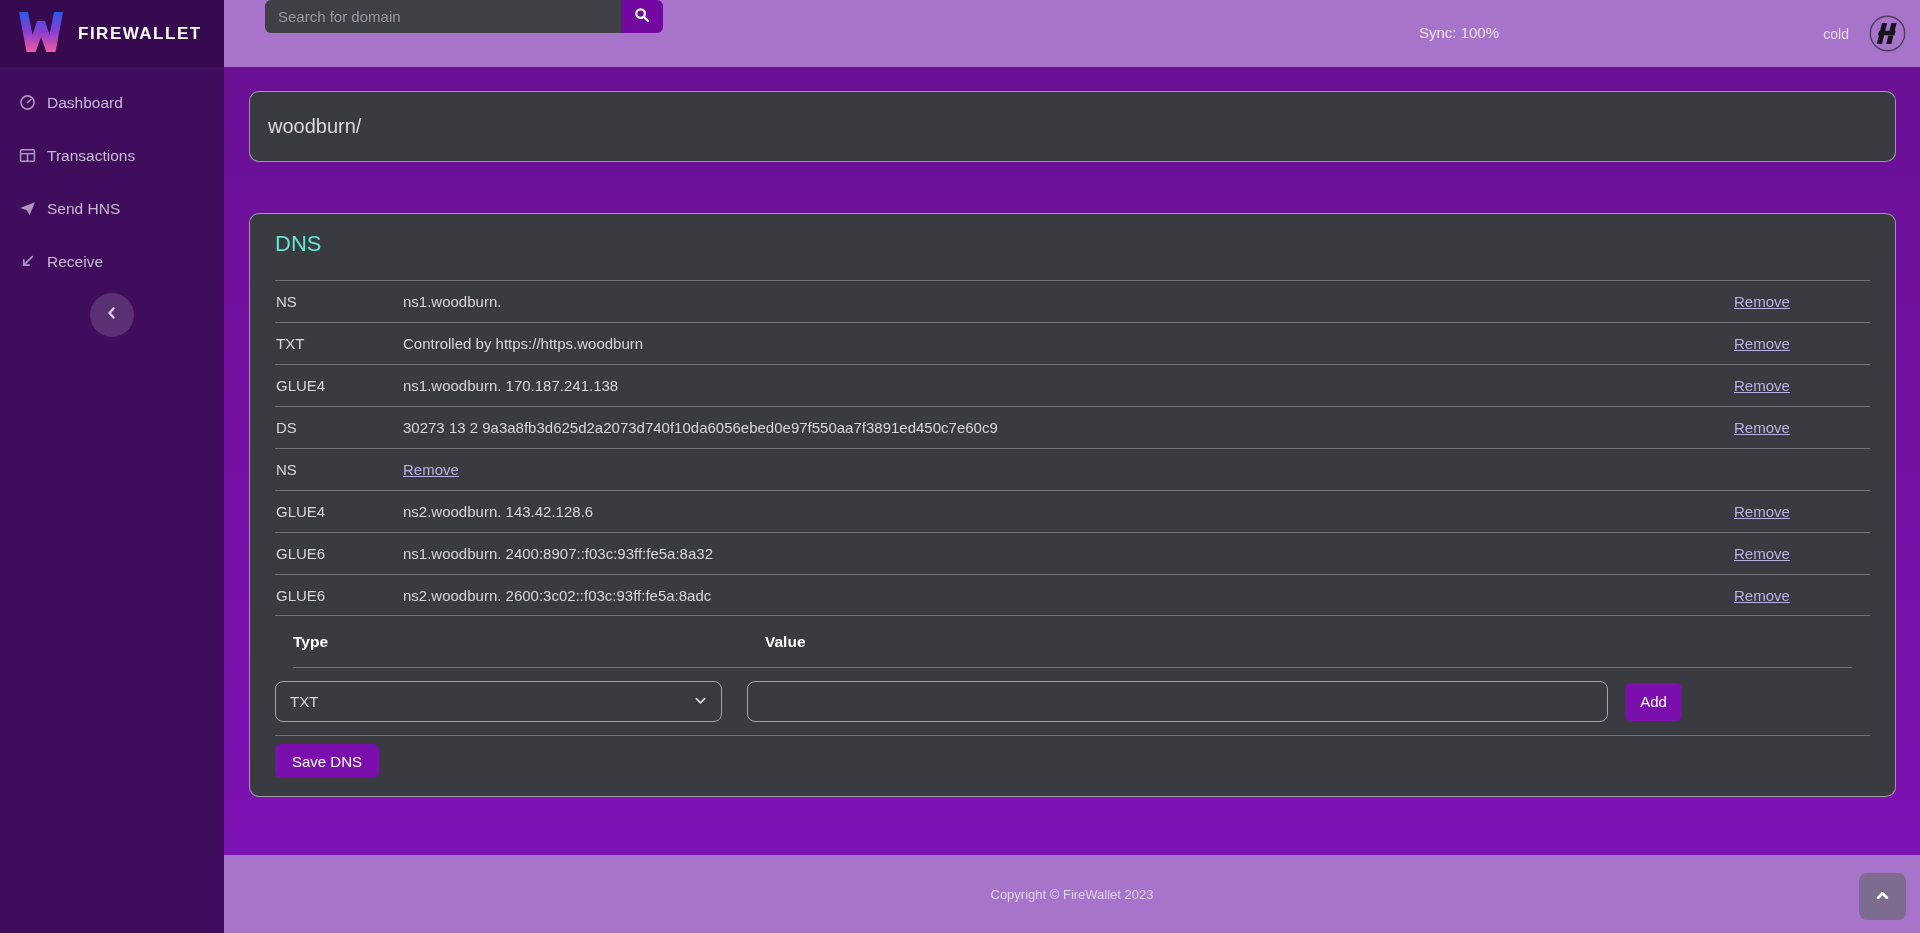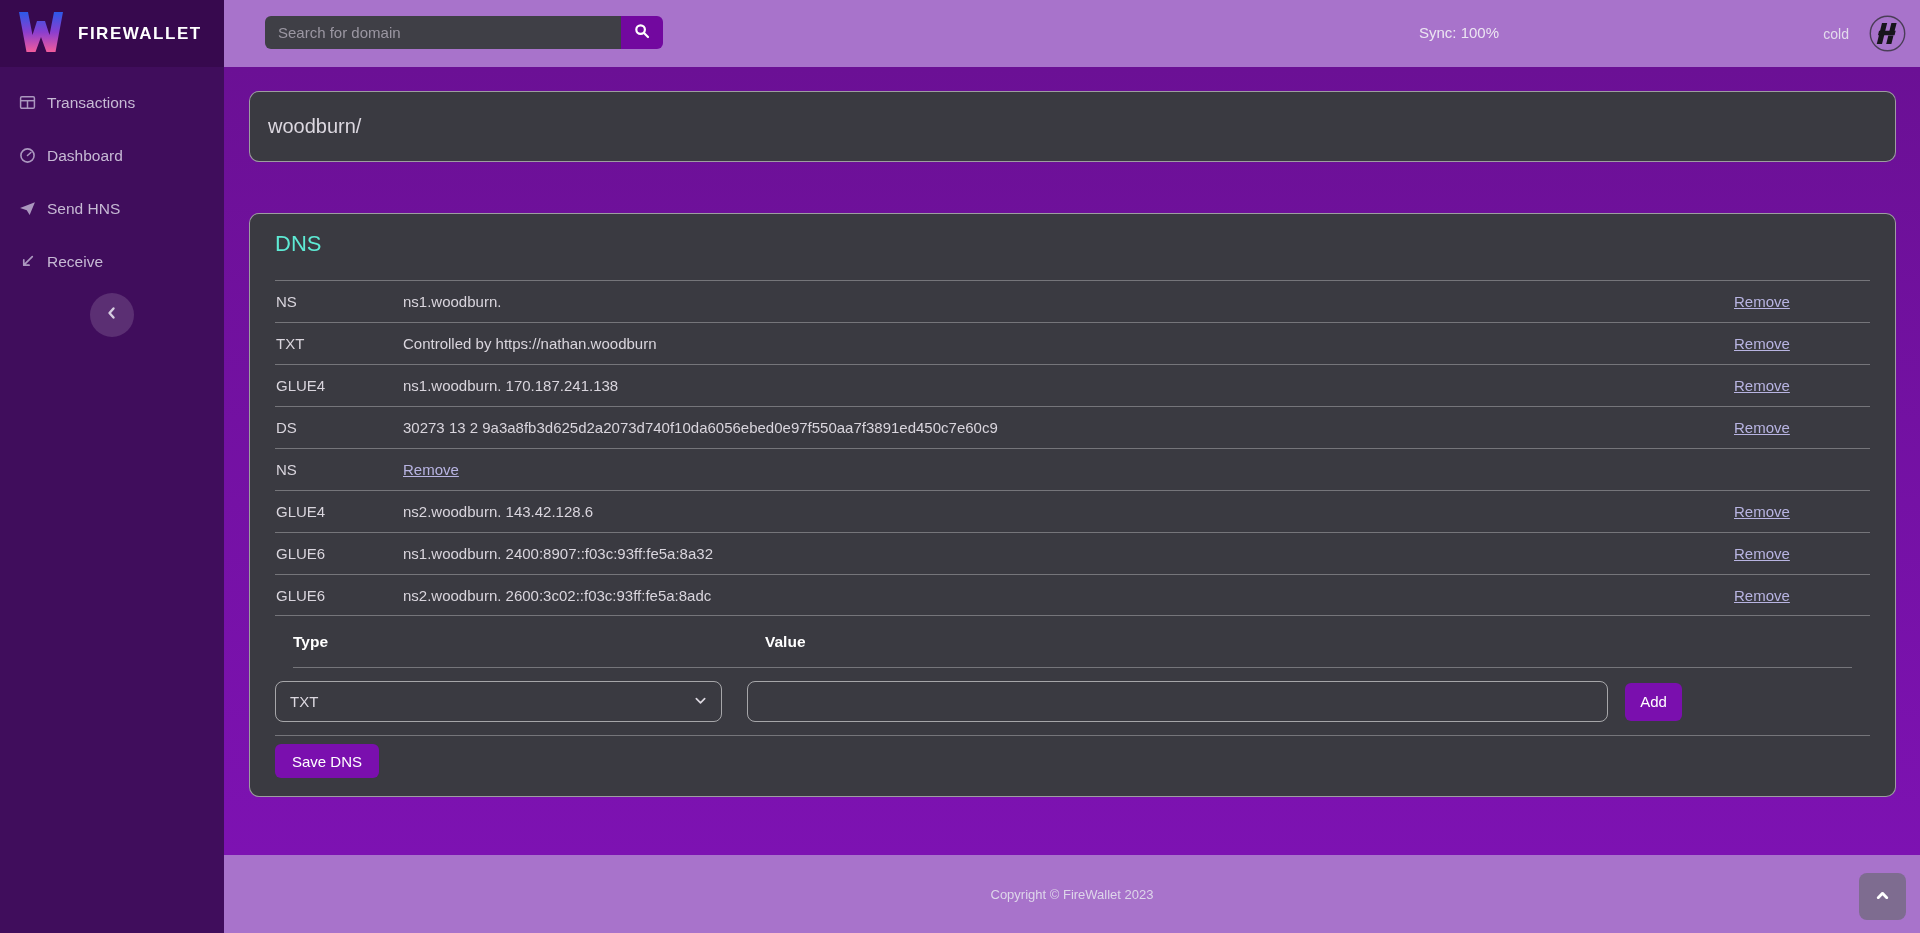--- a/index.html
+++ b/index.html
@@ -20,21 +20,21 @@
   .nav-item .ico { width:17px; height:17px; color:#a globally; color:#a globally; }
   .nav-item svg { display:block; color:#a globally; }
   .ico { width:17px; height:17px; color:#ab97bf; }
   .collapse-btn { position:absolute; left:90px; top:293px; width:44px; height:44px;
     border-radius:50%; background:rgba(255,255,255,0.14); display:flex;
     align-items:center; justify-content:center; cursor:pointer; color:#d6cde0; }
 
   
   .topbar { position:absolute; left:224px; top:0; width:1696px; height:67px;
     background:#a873cb; }
-  .searchwrap { position:absolute; left:41px; top:16px; display:flex; height:33px;justify-content:center; }
+  .searchwrap { position:absolute; left:41px; top:0; display:flex; height:33px;justify-content:center; }
   .search-input { width:356px; height:33px; background:#3f3f46; border:none;
     outline:none; color:#e2dee6; font-size:15px; padding:0 13px;
     border-radius:6px 0 0 6px; font-family:"Liberation Sans", sans-serif; }
   .search-input::placeholder { color:#9b97a2; }
   .search-btn { width:42px; height:33px; background:#72089f; border:none;
     border-radius:0 6px 6px 0; display:flex; align-items:center; justify-content:center;
     cursor:pointer; color:#fff; }
   .sync { position:absolute; left:1195px; top:24px; color:#ece6f2; font-size:15px; }
   .wallet { position:absolute; right:14px; top:0; height:67px; display:flex;
     align-items:center; gap:20px; }
@@ -136,39 +136,39 @@
             </linearGradient>
           </defs>
           <polygon fill="url(#wg)" points="1,1 10,1 14.5,24 19,10 27,10 31.5,24 36,1 45,1 37.5,41 28.5,41 23,26 17.5,41 8.5,41"></polygon>
         </svg>
       </span>
       <span class="brand-name">FIREWALLET</span>
     </div>
     <div class="nav">
       <div class="nav-item">
         <span class="ico">
+          <svg width="17" height="17" viewBox="0 0 16 16" fill="none" stroke="currentColor" stroke-width="1.5" stroke-linecap="round">
+            <circle cx="8" cy="8" r="6.2"></circle>
+              <line x1="8" y1="8" x2="11.2" y2="5.2"></line>
+          </svg>
+        </span>
+        <span>Dashboard</span>
+      </div>
+      <div class="nav-item">
+        <span class="ico">
           <svg width="17" height="17" viewBox="0 0 16 16" fill="none" stroke="currentColor" stroke-width="1.4">
             <rect x="1.5" y="2.5" width="13" height="11" rx="1.2"></rect>
             <line x1="1.5" y1="6.3" x2="14.5" y2="6.3"></line>
             <line x1="8" y1="6.3" x2="8" y2="13.5"></line>
           </svg>
         </span>
         <span>Transactions</span>
       </div>
       <div class="nav-item">
         <span class="ico">
-          <svg width="17" height="17" viewBox="0 0 16 16" fill="none" stroke="currentColor" stroke-width="1.5" stroke-linecap="round">
-            <circle cx="8" cy="8" r="6.2"></circle>
-              <line x1="8" y1="8" x2="11.2" y2="5.2"></line>
-          </svg>
-        </span>
-        <span>Dashboard</span>
-      </div>
-      <div class="nav-item">
-        <span class="ico">
           <svg width="17" height="17" viewBox="0 0 16 16" fill="currentColor">
             <path d="M1 7.6 L15 2 L10 14.2 L7.3 9.6 L1 7.6 Z M7.3 9.6 L11.5 4.5"></path>
           </svg>
         </span>
         <span>Send HNS</span>
       </div>
       <div class="nav-item">
         <span class="ico">
           <svg width="17" height="17" viewBox="0 0 16 16" fill="none" stroke="currentColor" stroke-width="1.6" stroke-linecap="round" stroke-linejoin="round">
             <path d="M12.5 3.5 L4.5 11.5 M4.5 6.5 L4.5 11.5 L9.5 11.5"></path>
@@ -196,21 +196,21 @@
       <div class="dns-title">DNS</div>
 
       <div class="dns-table">
         <div class="dns-row">
           <div class="col-type">NS</div>
           <div class="col-value">ns1.woodburn.</div>
           <div class="col-action"><a class="remove-link">Remove</a></div>
         </div>
         <div class="dns-row">
           <div class="col-type">TXT</div>
-          <div class="col-value">Controlled by https://nathan.woodburn</div>
+          <div class="col-value">Controlled by https://https.woodburn</div>
           <div class="col-action"><a class="remove-link">Remove</a></div>
         </div>
         <div class="dns-row">
           <div class="col-type">GLUE4</div>
           <div class="col-value">ns1.woodburn. 170.187.241.138</div>
           <div class="col-action"><a class="remove-link">Remove</a></div>
         </div>
         <div class="dns-row">
           <div class="col-type">DS</div>
           <div class="col-value">30273 13 2 9a3a8fb3d625d2a2073d740f10da6056ebed0e97f550aa7f3891ed450c7e60c9</div>

